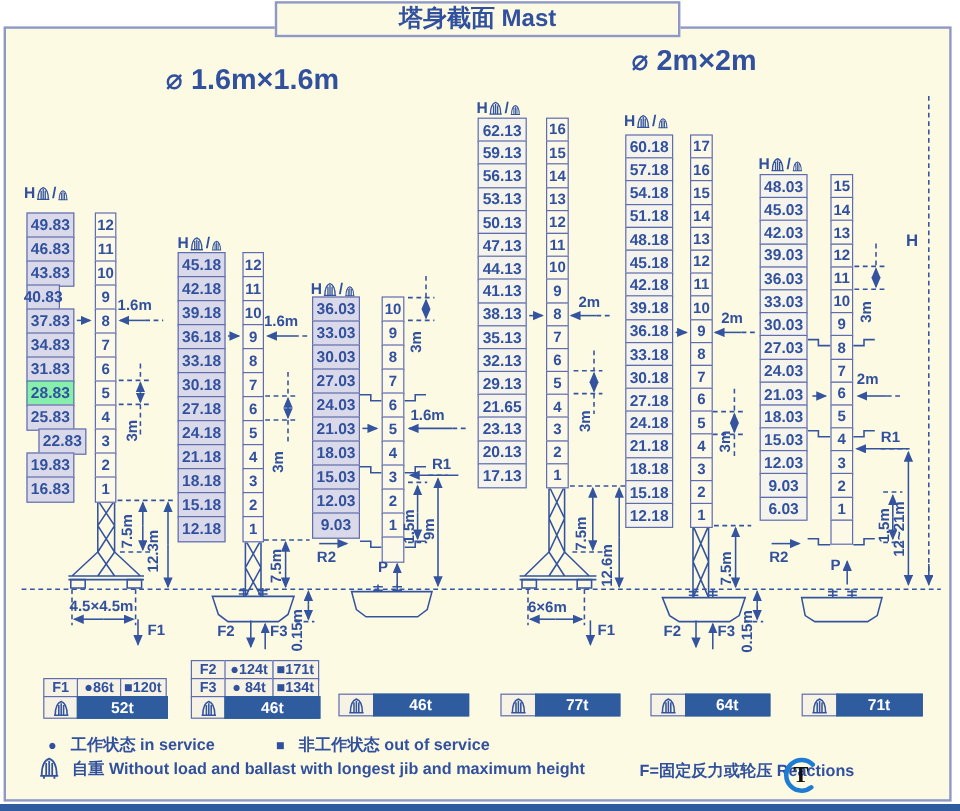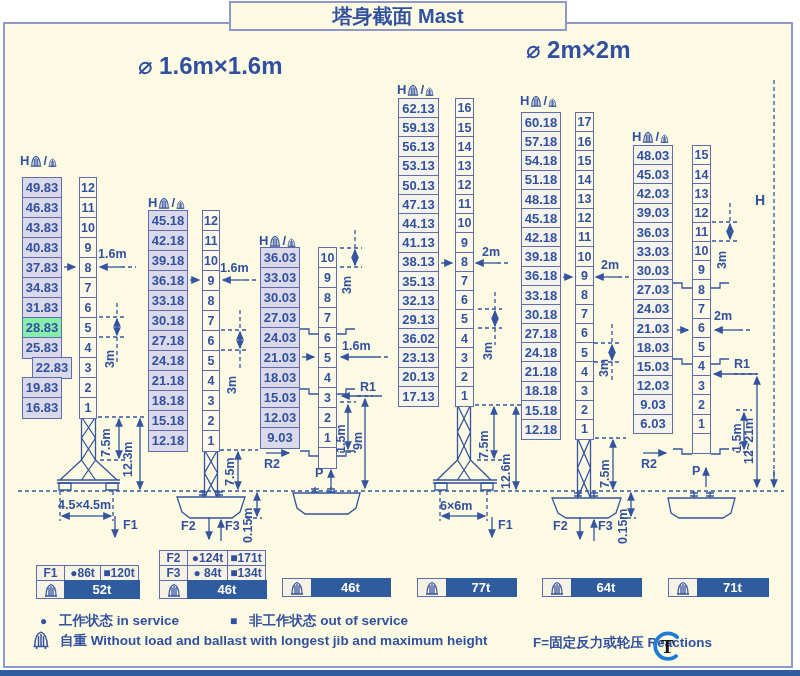--- a/index.html
+++ b/index.html
@@ -191,21 +191,21 @@
     </svg>
     <span>/</span>
     <svg width="9" height="11" viewBox="0 0 14 16">
       <path d="M2,14 C2,7 4,3.5 7,2.5 C10,3.5 12,7 12,14 Z M5,5.5 V14 M7,4 V14 M9,5.5 V14 M1,14 H13" fill="none" stroke="#35549f" stroke-width="1.3"></path>
     </svg>
   </div>
 <div class="col" style="left: 22px; top: 177px; z-index: 3;">
     <div class="cell hcell" style="width: 40px; height: 21.5px; background: rgb(217, 217, 233);">49.83</div>
     <div class="cell hcell" style="width: 40px; height: 21.5px; margin-top: -1.5px; background: rgb(217, 217, 233);">46.83</div>
     <div class="cell hcell" style="width: 40px; height: 21.5px; margin-top: -1.5px; background: rgb(217, 217, 233);">43.83</div>
-    <div class="cell hcell" style="width: 40px; height: 21.5px; margin-top: -1.5px; background: rgb(217, 217, 233);">40.83</div>
+    <div class="cell hcell" style="width: 28px; height: 21.5px; margin-top: -1.5px; background: rgb(217, 217, 233);">40.83</div>
     <div class="cell hcell" style="width: 40px; height: 21.5px; margin-top: -1.5px; background: rgb(217, 217, 233);">37.83</div>
     <div class="cell hcell" style="width: 40px; height: 21.5px; margin-top: -1.5px; background: rgb(217, 217, 233);">34.83</div>
     <div class="cell hcell" style="width: 40px; height: 21.5px; margin-top: -1.5px; background: rgb(217, 217, 233);">31.83</div>
     <div class="cell hcell" style="width: 40px; height: 21.5px; margin-top: -1.5px; background: #86efac;">28.83</div>
     <div class="cell hcell" style="width: 40px; height: 21.5px; margin-top: -1.5px; background: rgb(217, 217, 233);">25.83</div>
     <div class="cell hcell" style="width: 40px; height: 21.5px; margin-top: -1.5px; background: rgb(217, 217, 233); margin-left: 10px;">22.83</div>
     <div class="cell hcell" style="width: 40px; height: 21.5px; margin-top: -1.5px; background: rgb(217, 217, 233);">19.83</div>
     <div class="cell hcell" style="width: 40px; height: 21.5px; margin-top: -1.5px; background: rgb(217, 217, 233);">16.83</div>
   </div>
 <div class="col" style="left: 79px; top: 177px; z-index: 3;">
@@ -311,21 +311,21 @@
     <div class="cell hcell" style="width: 41px; height: 20.7px; margin-top: -1.5px; background: rgb(244, 243, 236);">56.13</div>
     <div class="cell hcell" style="width: 41px; height: 20.7px; margin-top: -1.5px; background: rgb(244, 243, 236);">53.13</div>
     <div class="cell hcell" style="width: 41px; height: 20.7px; margin-top: -1.5px; background: rgb(244, 243, 236);">50.13</div>
     <div class="cell hcell" style="width: 41px; height: 20.7px; margin-top: -1.5px; background: rgb(244, 243, 236);">47.13</div>
     <div class="cell hcell" style="width: 41px; height: 20.7px; margin-top: -1.5px; background: rgb(244, 243, 236);">44.13</div>
     <div class="cell hcell" style="width: 41px; height: 20.7px; margin-top: -1.5px; background: rgb(244, 243, 236);">41.13</div>
     <div class="cell hcell" style="width: 41px; height: 20.7px; margin-top: -1.5px; background: rgb(244, 243, 236);">38.13</div>
     <div class="cell hcell" style="width: 41px; height: 20.7px; margin-top: -1.5px; background: rgb(244, 243, 236);">35.13</div>
     <div class="cell hcell" style="width: 41px; height: 20.7px; margin-top: -1.5px; background: rgb(244, 243, 236);">32.13</div>
     <div class="cell hcell" style="width: 41px; height: 20.7px; margin-top: -1.5px; background: rgb(244, 243, 236);">29.13</div>
-    <div class="cell hcell" style="width: 41px; height: 20.7px; margin-top: -1.5px; background: rgb(244, 243, 236);">36.02</div>
+    <div class="cell hcell" style="width: 41px; height: 20.7px; margin-top: -1.5px; background: rgb(244, 243, 236);">21.65</div>
     <div class="cell hcell" style="width: 41px; height: 20.7px; margin-top: -1.5px; background: rgb(244, 243, 236);">23.13</div>
     <div class="cell hcell" style="width: 41px; height: 20.7px; margin-top: -1.5px; background: rgb(244, 243, 236);">20.13</div>
     <div class="cell hcell" style="width: 41px; height: 20.7px; margin-top: -1.5px; background: rgb(244, 243, 236);">17.13</div>
   </div>
 <div class="col" style="left: 455px; top: 98px; z-index: 3;">
     <div class="cell ncell" style="width: 19px; height: 20.7px; background: rgb(252, 249, 232);">16</div>
     <div class="cell ncell" style="width: 19px; height: 20.7px; margin-top: -1.5px; background: rgb(252, 249, 232);">15</div>
     <div class="cell ncell" style="width: 19px; height: 20.7px; margin-top: -1.5px; background: rgb(252, 249, 232);">14</div>
     <div class="cell ncell" style="width: 19px; height: 20.7px; margin-top: -1.5px; background: rgb(252, 249, 232);">13</div>
     <div class="cell ncell" style="width: 19px; height: 20.7px; margin-top: -1.5px; background: rgb(252, 249, 232);">12</div>

